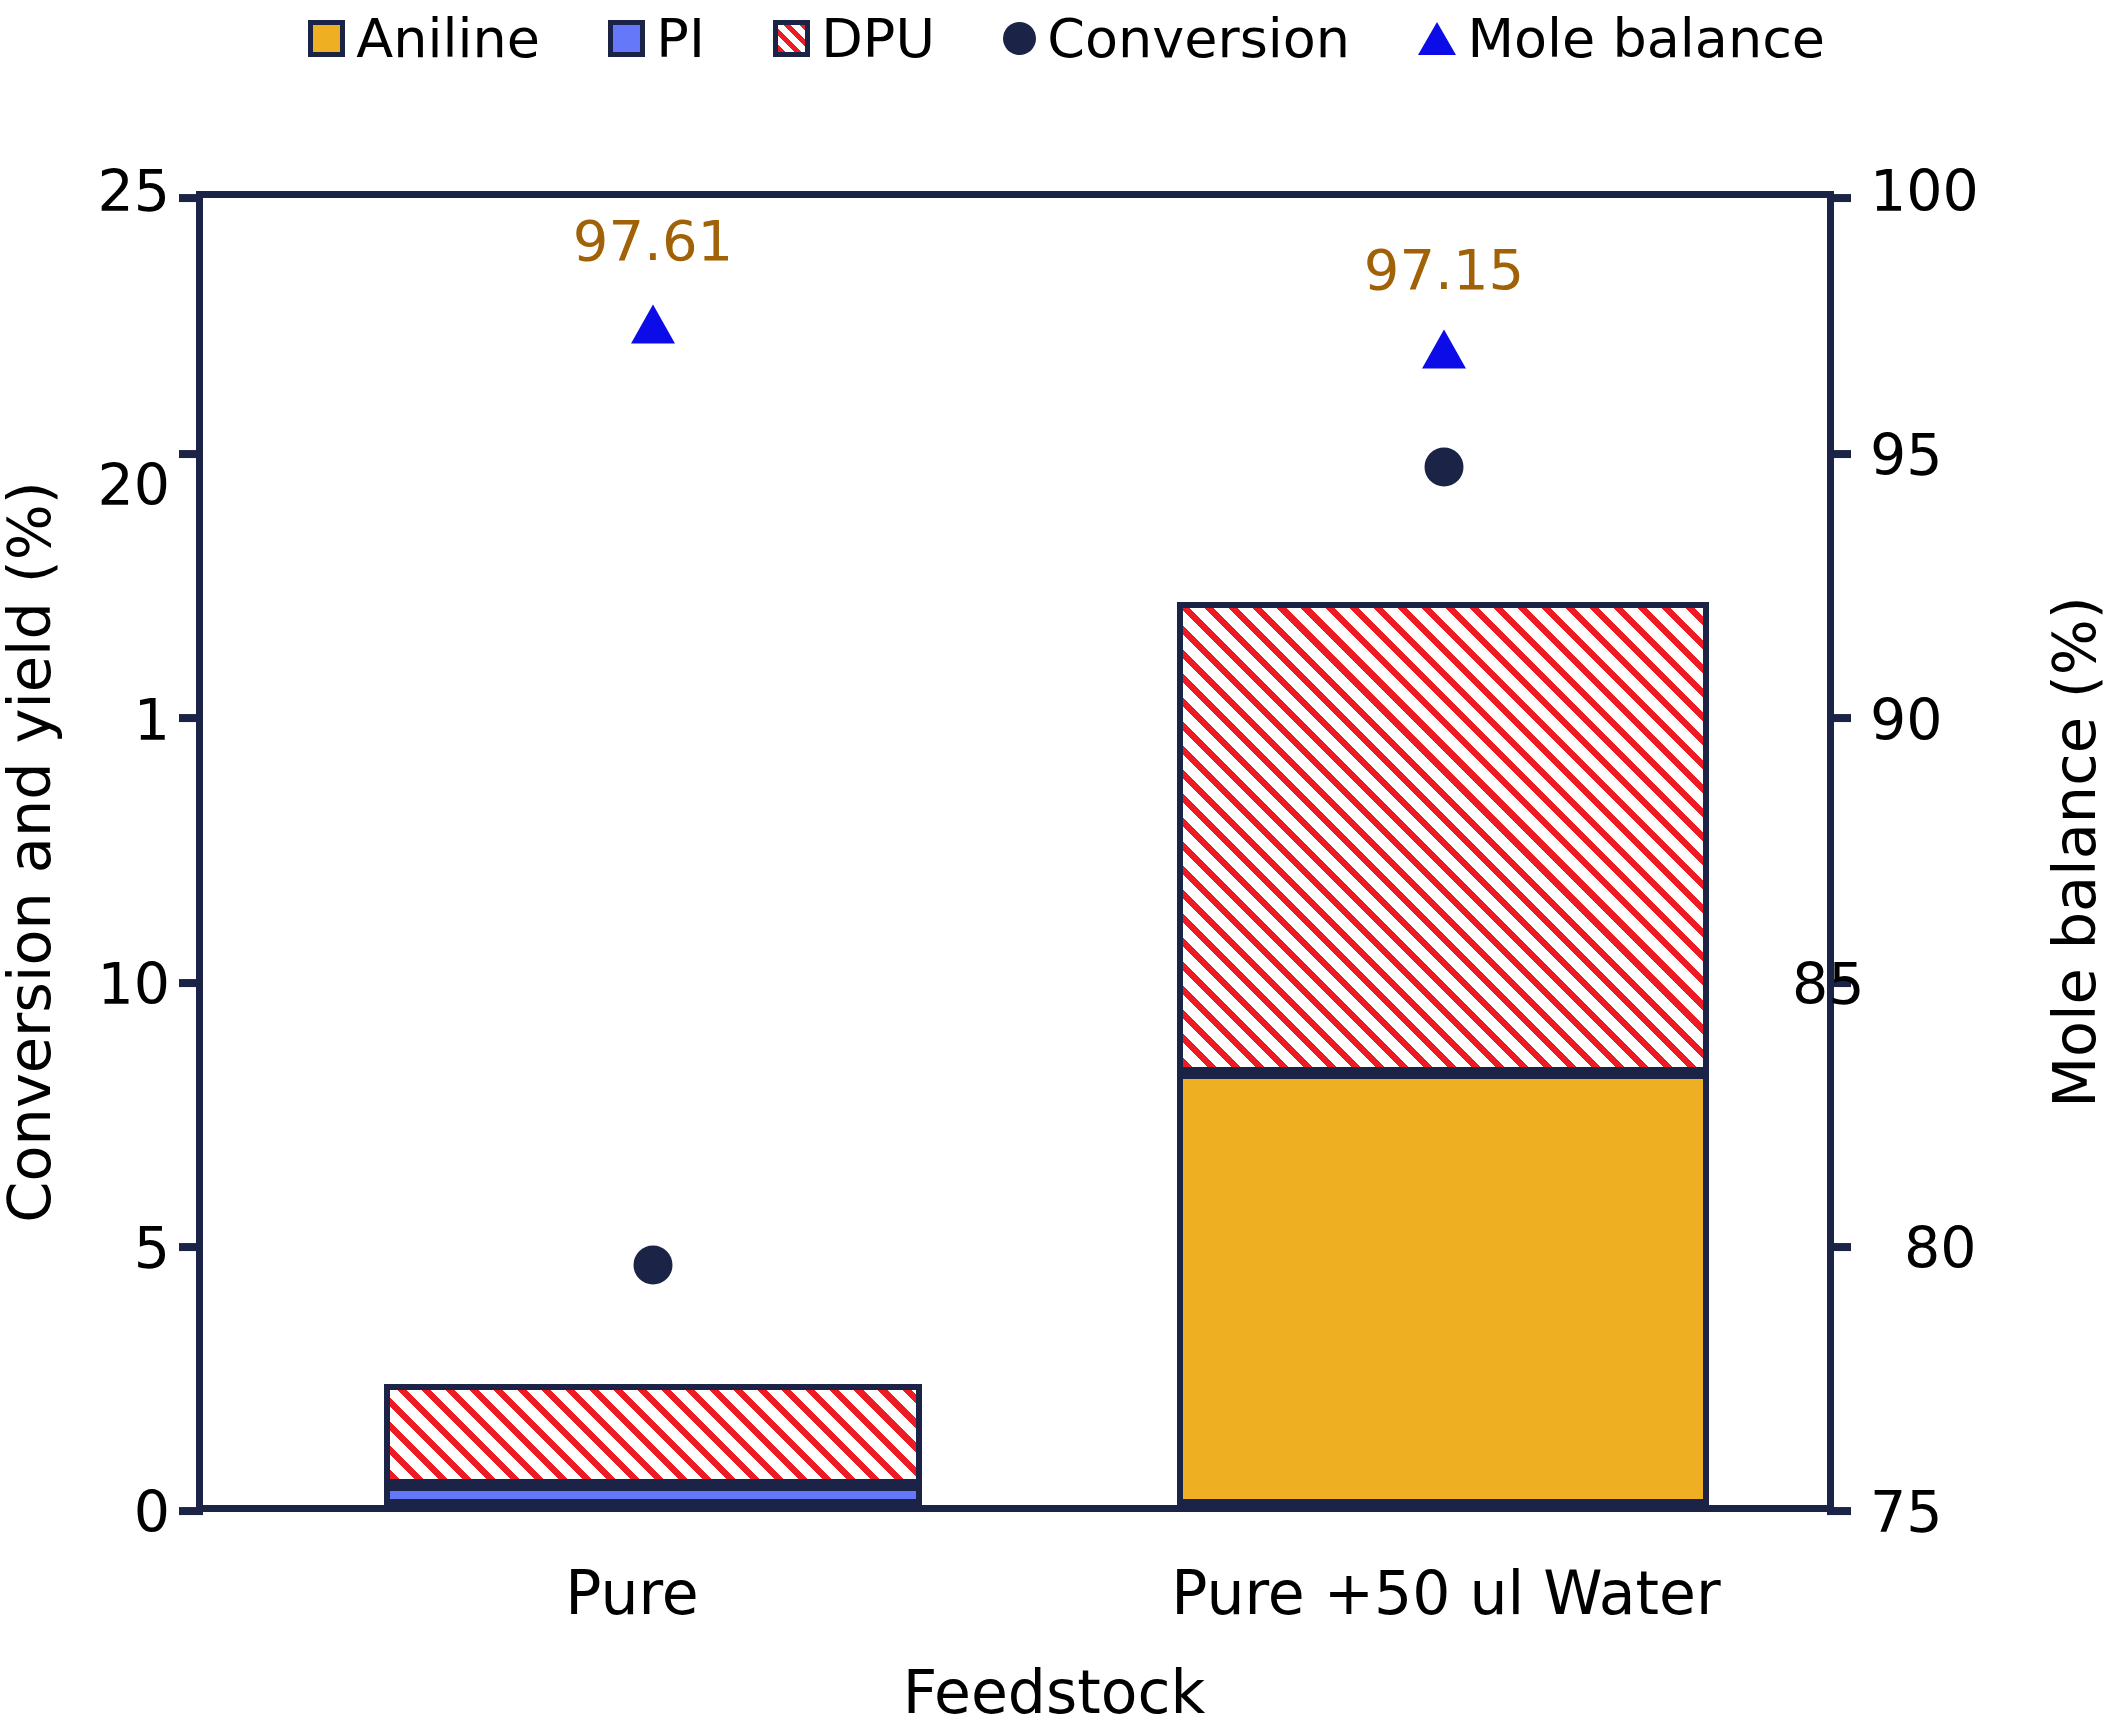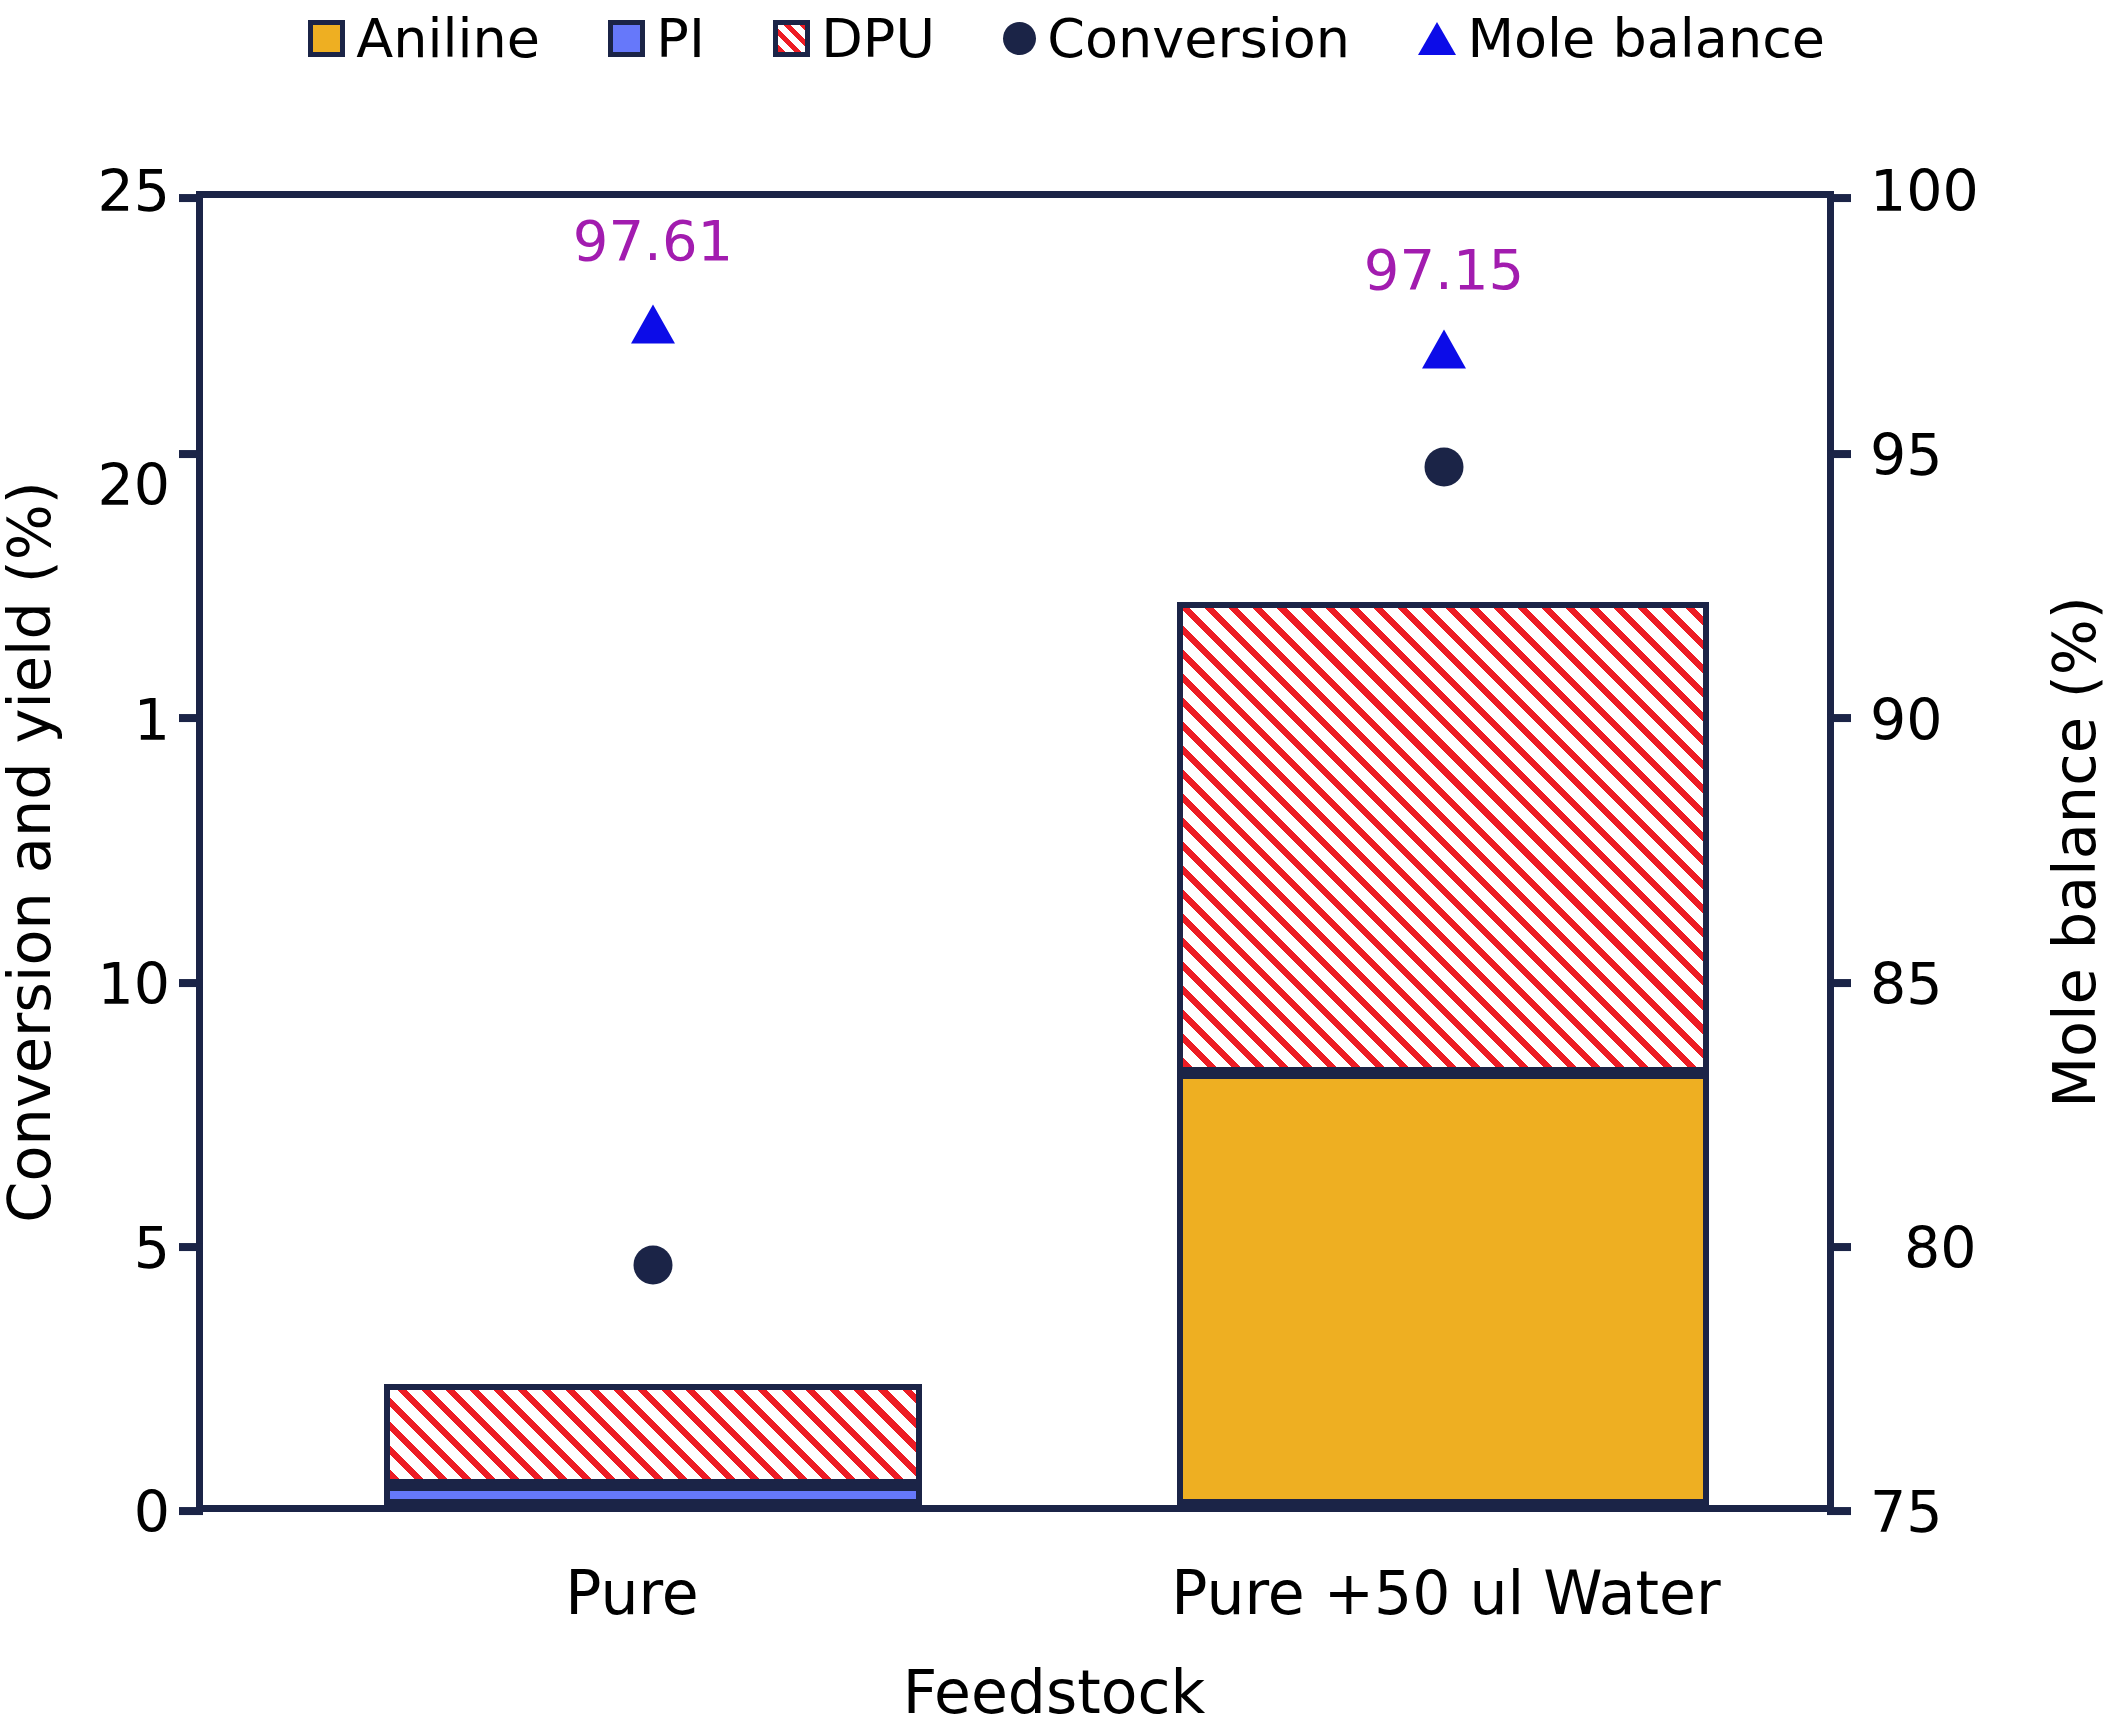--- a/index.html
+++ b/index.html
@@ -28,21 +28,21 @@
   .seg{position:absolute;left:0;width:100%;box-sizing:border-box;border:6.4px solid #1b2447;}
   .seg-aniline{background:#eeaf22;}
   .seg-pi{background:#6678fa;}
   .seg-dpu{background:repeating-linear-gradient(45deg,#ed1c24 0 6.4px,#ffffff 6.4px 17px);}
 
   .pt-dot{position:absolute;width:39px;height:39px;border-radius:50%;
           background:#1b2447;transform:translate(-50%,-50%);}
   .pt-tri{position:absolute;width:0;height:0;border-left:22px solid transparent;
           border-right:22px solid transparent;border-bottom:39px solid #0c0ce8;
           transform:translate(-50%,-55%);}
-  .pt-label{position:absolute;font-size:56px;color:#a21caf;white-space:nowrap;
+  .pt-label{position:absolute;font-size:56px;color:#a16207;white-space:nowrap;
             transform:translate(-50%,-100%);line-height:1;}
 
   
   .tick-l{position:absolute;left:0;width:24px;height:7.9px;background:#1b2447;
           transform:translate(-100%,-50%);}
   .tick-r{position:absolute;right:0;width:24px;height:7.9px;background:#1b2447;
           transform:translate(100%,-50%);}
   .ytl{position:absolute;font-size:57px;color:#000;white-space:nowrap;
        transform:translate(-100%,-50%);line-height:1;}
   .ytr{position:absolute;font-size:57px;color:#000;white-space:nowrap;
@@ -130,21 +130,21 @@
 
   <div class="ytl" style="left:170px;top:1512px;">0</div>
   <div class="ytl" style="left:170px;top:1248px;">5</div>
   <div class="ytl" style="left:170px;top:984px;">10</div>
   <div class="ytl" style="left:170px;top:720px;">1</div>
   <div class="ytl" style="left:170px;top:455px;margin-top:30px;">20</div>
   <div class="ytl" style="left:170px;top:191px;">25</div>
 
   <div class="ytr" style="left:1870px;top:1512px;">75</div>
   <div class="ytr" style="left:1904px;top:1248px;">80</div>
-  <div class="ytr" style="left:1870px;top:984px;">85</div>
+  <div class="ytr" style="left:1792px;top:984px;">85</div>
   <div class="ytr" style="left:1870px;top:720px;">90</div>
   <div class="ytr" style="left:1870px;top:455px;">95</div>
   <div class="ytr" style="left:1870px;top:191px;">100</div>
 
   <div id="ylabel-left">Conversion and yield (%)</div>
   <div id="ylabel-right">Mole balance (%)</div>
 
   <div class="xcat" style="left:632px;">Pure</div>
   <div class="xcat" style="left:1436px;margin-left:10px;">Pure +50 ul Water</div>
 

